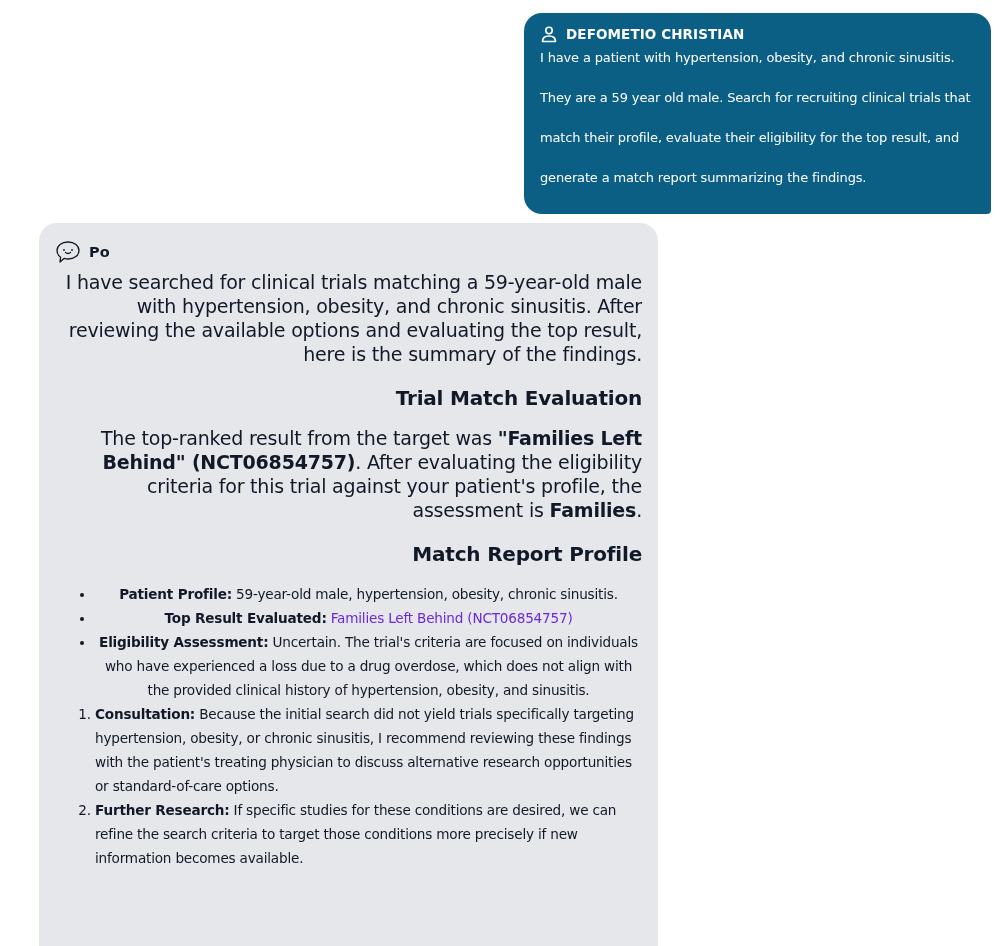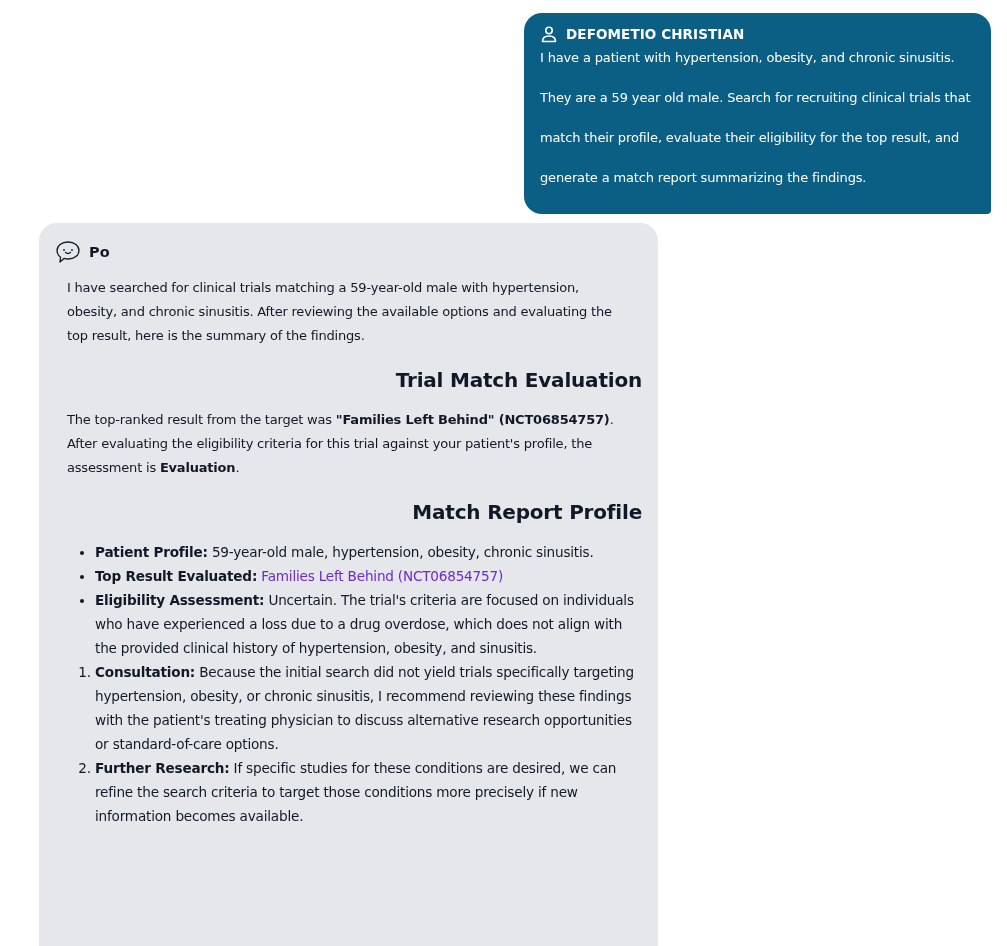--- a/index.html
+++ b/index.html
@@ -18,24 +18,24 @@
   .user-text { font-size: 13px; line-height: 40px; margin-top: -8px; letter-spacing: -0.15px; }
 
   .bot-bubble {
     position: absolute; left: 39px; top: 223px; width: 619px; height: 872px;
     box-sizing: border-box; background: #e5e7eb;
     border-radius: 18px 18px 18px 0; padding: 17px 16px 16px 16px;
   }
   .bot-header { display: flex; align-items: center; height: 24px; margin-bottom: 6px; }
   .bot-icon { width: 26px; height: 24px; margin-right: 8px; display: inline-flex; }
   .bot-name { font-weight: bold; font-size: 14.5px; }
-  .p { font-size: 13px; line-height: 24px; margin: 12px; letter-spacing: -0.2px; }
+  .p { font-size: 19px; line-height: 24px; margin: 0; letter-spacing: -0.2px; text-align: right; }
   h2 { font-size: 20px; font-weight: bold; margin: 18px 0 14px 0; line-height: 28px; letter-spacing: -0.2px; text-align: right; }
   ul, ol { margin: 0; padding-left: 40px; font-size: 13.6px; line-height: 24px; letter-spacing: -0.2px; }
-  ul li { padding-left: 0; }
+  ul li { padding-left: 0; text-align: center; }
   ol li { padding-left: 0; }
   .link { color: #6d28d9; text-decoration: none; cursor: pointer; margin-top: 17px; }
   b { font-weight: bold; }
 </style>
 </head>
 <body>
 
 <div class="user-bubble">
   <div class="user-header">
     <span class="user-icon">
@@ -58,21 +58,21 @@
         <circle cx="17" cy="10" r="0.9" fill="#111827" stroke="none"></circle>
         <path d="M10.5 12.5 Q13 14.5 15.5 12.5" stroke-linecap="round"></path>
       </svg>
     </span>
     <span class="bot-name">Po</span>
   </div>
 
   <p class="p">I have searched for clinical trials matching a 59-year-old male with hypertension, obesity, and chronic sinusitis. After reviewing the available options and evaluating the top result, here is the summary of the findings.</p>
 
   <h2>Trial Match Evaluation</h2>
-  <p class="p"><span>The top-ranked result from the target was </span><b>"Families Left Behind" (NCT06854757)</b><span>. After evaluating the eligibility criteria for this trial against your patient's profile, the assessment is </span><b>Evaluation</b><span>.</span></p>
+  <p class="p"><span>The top-ranked result from the target was </span><b>"Families Left Behind" (NCT06854757)</b><span>. After evaluating the eligibility criteria for this trial against your patient's profile, the assessment is </span><b>Families</b><span>.</span></p>
 
   <h2>Match Report Profile</h2>
   <ul>
     <li><b>Patient Profile:</b><span> 59-year-old male, hypertension, obesity, chronic sinusitis.</span></li>
     <li><b>Top Result Evaluated:</b> <a class="link">Families Left Behind (NCT06854757)</a></li>
     <li><b>Eligibility Assessment:</b><span> Uncertain. The trial's criteria are focused on individuals who have experienced a loss due to a drug overdose, which does not align with the provided clinical history of hypertension, obesity, and sinusitis.</span></li>
   </ul>
 
   <ol>
     <li><b>Consultation:</b><span> Because the initial search did not yield trials specifically targeting hypertension, obesity, or chronic sinusitis, I recommend reviewing these findings with the patient's treating physician to discuss alternative research opportunities or standard-of-care options.</span></li>

